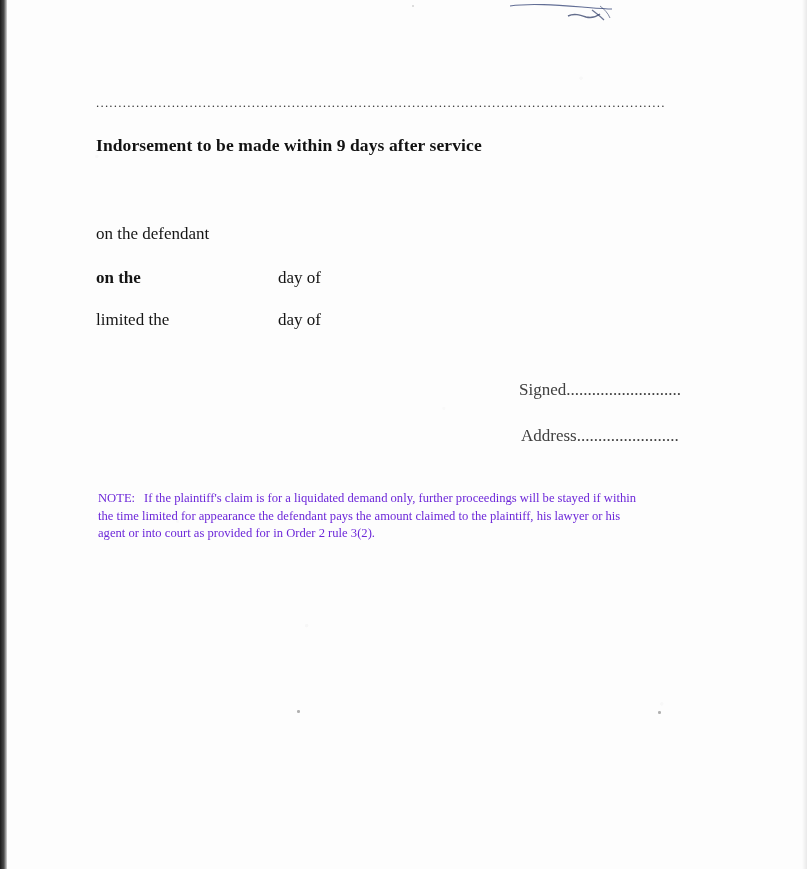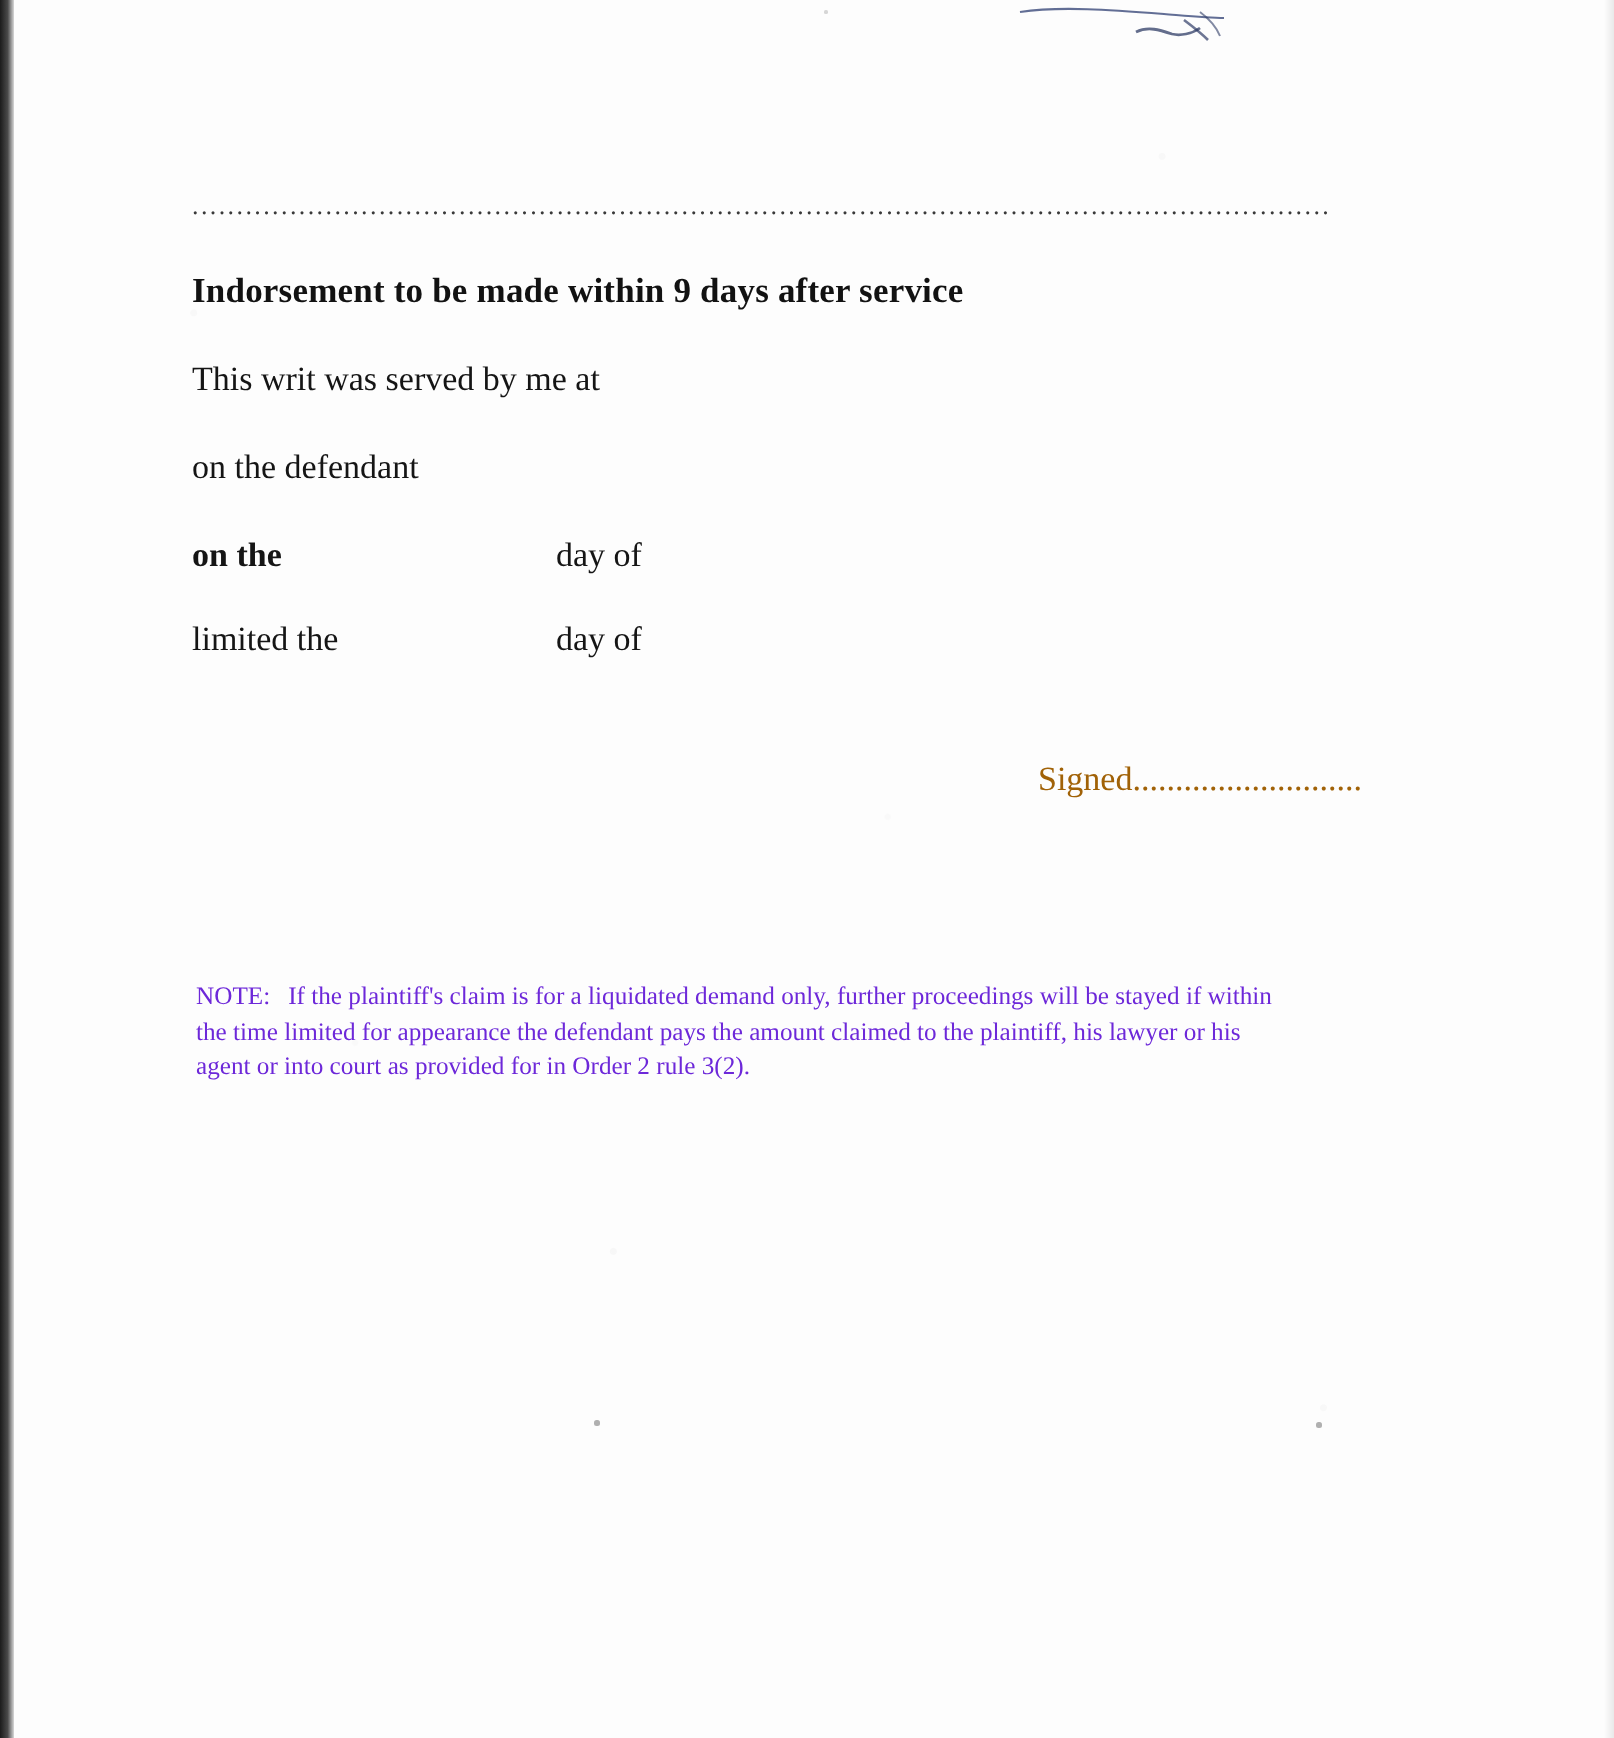--- a/index.html
+++ b/index.html
@@ -104,21 +104,21 @@
   .l1 { left: 96px; top: 180px; }
   .l2 { left: 96px; top: 224px; }
   .l3 { left: 96px; top: 268px; font-weight: bold; }
   .l3b { left: 278px; top: 268px; }
   .l4 { left: 96px; top: 310px; }
   .l4b { left: 278px; top: 310px; }
 
   .sign-line {
     position: absolute;
     font-size: 17px;
-    color: #a16207;
+    color: #404040;
     white-space: nowrap;
   }
   .signed { left: 519px; top: 380px; }
   .address { left: 521px; top: 426px; }
 
   .note {
     position: absolute;
     left: 98px;
     top: 490px;
     width: 540px;
@@ -150,28 +150,28 @@
     <path d="M2 6 C 22 3, 48 5, 74 7 C 86 8, 96 9, 104 9" stroke="#3b4a7a" stroke-width="1.1" fill="none" opacity="0.8"></path>
     <path d="M60 16 C 66 13, 72 15, 78 17 C 82 18, 88 17, 92 14" stroke="#2f3c66" stroke-width="1.4" fill="none" opacity="0.75"></path>
     <path d="M84 10 C 88 13, 92 16, 96 20" stroke="#2f3c66" stroke-width="1.3" fill="none" opacity="0.7"></path>
     <path d="M92 6 C 96 9, 100 13, 102 18" stroke="#2f3c66" stroke-width="1.0" fill="none" opacity="0.6"></path>
   </svg>
 
   <div class="dotted-rule">..................................................................................................................................</div>
 
   <div class="heading">Indorsement to be made within 9 days after service</div>
 
-  <div class="body-line l1">This writ was served by me at</div>
   <div class="body-line l2">on the defendant</div>
   <div class="body-line l3">on the</div>
   <div class="body-line l3b">day of</div>
   <div class="body-line l4">limited the</div>
   <div class="body-line l4b">day of</div>
 
   <div class="sign-line signed">Signed...........................</div>
+  <div class="sign-line address">Address........................</div>
 
   <div class="note">
     <span class="note-label">NOTE:</span><span>If the plaintiff's claim is for a liquidated demand only, further proceedings will be stayed if within the time limited for appearance the defendant pays the amount claimed to the plaintiff, his lawyer or his agent or into court as provided for in Order 2 rule 3(2).</span>
   </div>
 
   <div class="speck" style="left:297px; top:710px; width:2.5px; height:2.5px;"></div>
   <div class="speck" style="left:658px; top:711px; width:2.5px; height:2.5px;"></div>
   <div class="speck" style="left:412px; top:5px; width:1.6px; height:1.6px; opacity:0.5;"></div>
 
 </div>

